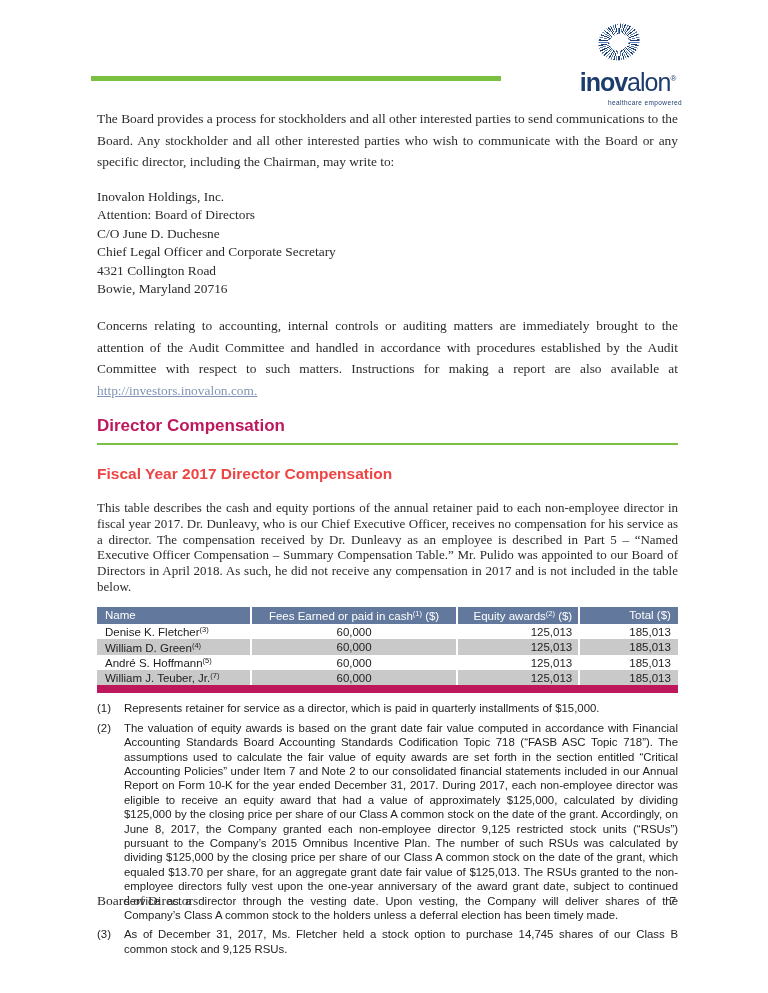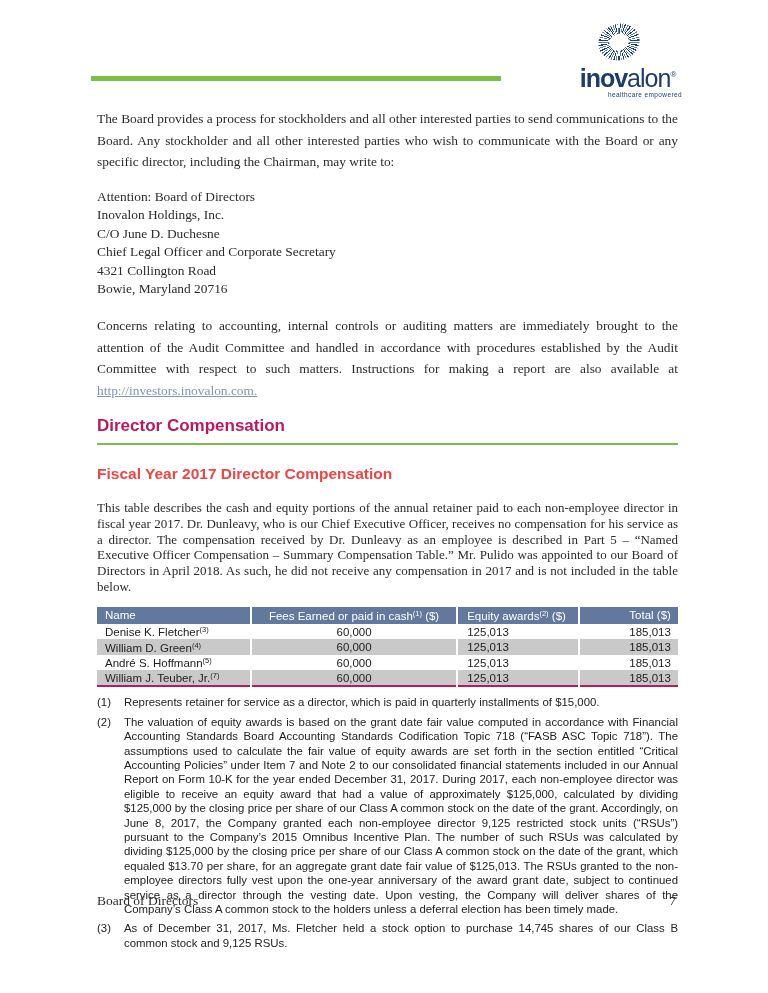--- a/index.html
+++ b/index.html
@@ -32,21 +32,21 @@
       #1d3c6e 0deg 4deg, rgba(255,255,255,0) 4deg 9deg,
       #5b82b5 9deg 12deg, rgba(255,255,255,0) 12deg 16deg);
     position:relative;
     transform:rotate(-20deg);
   }
   .logo-swirl::after {
     content:""; position:absolute; inset:27%;
     background:#ffffff; border-radius:50%;
   }
   .logo-word {
-    font-size:25px; line-height:28px; letter-spacing:-1px;text-align:center;
+    font-size:25px; line-height:36px; letter-spacing:-1px;text-align:center;
   }
   .logo-word .w-bold { font-weight:bold; }
   .logo-word .w-light { font-weight:normal; }
   .logo-word .w-reg { font-size:8px; vertical-align:10px; letter-spacing:0; }
   .logo-tag {
     font-size:6.5px; letter-spacing:0.4px;
     text-align:right; padding-right:10px; margin-top:-1px;
   }
   
   .content {
@@ -81,30 +81,30 @@
   p.table-intro {
     font-size:13px; line-height:15.8px;
     text-align:justify; color:#2b2b2b;
     margin:17px 0 12px 0;
   }
   
   table.comp {
     width:100%; border-collapse:collapse;
     font-family:"Liberation Sans", sans-serif;
     font-size:11.5px; color:#222;
-    border-bottom:2px solid #be185d;
+    border-bottom:8px solid #be185d;
   }
   table.comp th {
     background:#62789c; color:#ffffff; font-weight:normal;
     padding:2px 6px; height:17px;
   }
   table.comp td { padding:1px 6px; height:15.5px; }
   table.comp .c-name { width:26.5%; text-align:left; padding-left:8px; }
   table.comp .c-fees { width:35.5%; text-align:center; }
-  table.comp .c-equity { width:21%; text-align:left;padding-left:9px; }
+  table.comp .c-equity { width:21%; text-align:right;padding-left:9px; }
   table.comp .c-total { width:17%; text-align:center;padding-left:48px; }
   table.comp th + th, table.comp td + td { border-left:2px solid #ffffff; }
   table.comp tbody tr:nth-child(even) { background:#c9c9c9; }
   sup.fn { font-size:7.5px; vertical-align:4px; }
   
   .footnotes {
     margin-top:8px;
     font-family:"Liberation Sans", sans-serif;
     font-size:11.4px; line-height:14.4px; color:#222;
   }
@@ -130,22 +130,22 @@
     <div class="logo-word"><span class="w-bold">inov</span><span class="w-light">alon</span><span class="w-reg">®</span></div>
     <div class="logo-tag">healthcare empowered</div>
   </div>
 
   <div class="content">
 
 
     <p class="body">The Board provides a process for stockholders and all other interested parties to send communications to the Board. Any stockholder and all other interested parties who wish to communicate with the Board or any specific director, including the Chairman, may write to:</p>
 
     <div class="address">
+      <div>Inovalon Holdings, Inc.</div>
       <div>Attention: Board of Directors</div>
-      <div>Inovalon Holdings, Inc.</div>
       <div>C/O June D. Duchesne</div>
       <div>Chief Legal Officer and Corporate Secretary</div>
       <div>4321 Collington Road</div>
       <div>Bowie, Maryland 20716</div>
     </div>
 
     <p class="body"><span>Concerns relating to accounting, internal controls or auditing matters are immediately brought to the attention of the Audit Committee and handled in accordance with procedures established by the Audit Committee with respect to such matters. Instructions for making a report are also available at </span><a class="doc-link" href="#">http://investors.inovalon.com.</a></p>
 
     <h2 class="sec">Director Compensation</h2>
 

